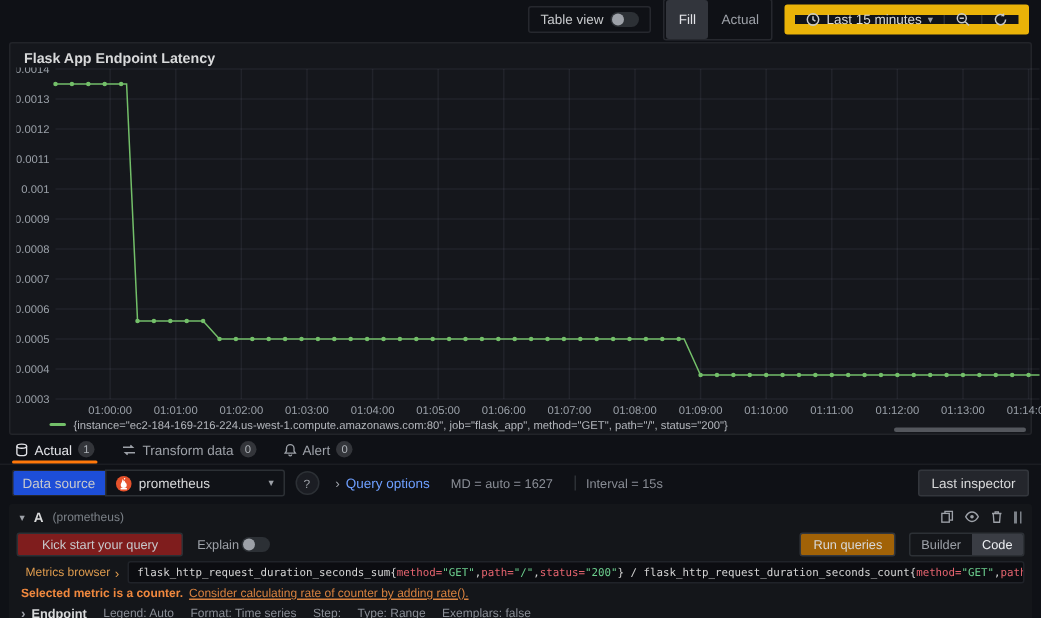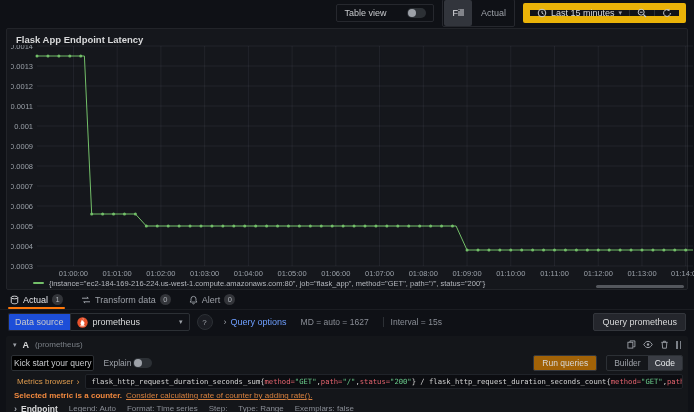--- a/index.html
+++ b/index.html
@@ -1,21 +1,21 @@
 <!DOCTYPE html>
 <html><head>
 <meta charset="utf-8">
 <style>
   * { margin:0; padding:0; box-sizing:border-box; }
   html,body { width:694px; height:412px; overflow:hidden; }
   body { background:#0f1116; font-family:"Liberation Sans", sans-serif; color:#c7c9cc; }
 
   
   .toolbar { height:26px; display:flex; align-items:center; justify-content:flex-end; gap:8px; padding:0 8px; }
-  .tv-group { display:flex; align-items:center; gap:21px; border:1px solid #26282e; border-radius:2px; padding:2px 7px; height:18px;text-align:center; }
+  .tv-group { display:flex; align-items:center; gap:5px; border:1px solid #26282e; border-radius:2px; padding:2px 7px; height:18px;text-align:center; }
   .tv-label { font-size:9px; color:#c7c9cc; }
   .switch { width:19px; height:10px; border-radius:5px; background:#2c3035; position:relative; }
   .switch .knob { position:absolute; left:1px; top:1px; width:8px; height:8px; border-radius:50%; background:#9da1a8; }
   .fa-group { display:flex; align-items:center; border:1px solid #26282e; border-radius:2px; height:28px; overflow:hidden; }
   .fa-btn { font-size:9px; padding:0 8px; height:100%; display:flex; align-items:center; color:#9da1a8; }
   .fa-btn.sel { background:#32353c; color:#e3e4e8; border-radius:2px; margin:1px; }
   .time-group { display:flex; align-items:stretch; border:7px solid #eab308; border-radius:2px; height:20px; background:#111318;text-align:center; }
   .time-seg { display:flex; align-items:center; gap:4px; padding:0 7px; font-size:9px; color:#d8d9da; }
   .time-seg + .time-seg { border-left:1px solid #2c3035; }
   .caret { font-size:7px; color:#9da1a8; }
@@ -55,21 +55,21 @@
 
   
   .query-card { margin:2px 6px 0 6px; background:#14161a; border-radius:2px; padding:2px 5px 0 5px; }
   .qrow-header { height:13px; display:flex; align-items:center; gap:6px; padding:0 2px; }
   .ref-id { font-size:9px; font-weight:700; color:#d8d9da; }
   .ds-hint { font-size:8px; color:#7b8087; }
   .qicons { display:flex; align-items:center; gap:7px; margin-left:auto; }
   .drag-handle { display:flex; gap:2px; }
   .drag-handle i { width:1.5px; height:8px; background:#7b8087; display:block; }
   .kick-row { height:17px; margin-top:3px; display:flex; align-items:center; gap:9px; }
-  .chip { font-size:8.5px; color:#c7c9cc; border:1px solid #2c3035; border-radius:2px; height:16px; display:flex; align-items:center; padding:0 2px; background:#000000; }
+  .chip { font-size:8.5px; color:#c7c9cc; border:1px solid #2c3035; border-radius:2px; height:16px; display:flex; align-items:center; padding:0 16px; background:#7f1d1d; }
   .explain { display:flex; align-items:center; gap:2px; font-size:8.5px; color:#9da1a8; }
   .seg-group { display:flex; border:1px solid #2c3035; border-radius:2px; height:16px; overflow:hidden; }
   .seg { font-size:8.5px; color:#9da1a8; display:flex; align-items:center; padding:0 7px; }
   .seg.sel { background:#3a3d44; color:#eceef1; }
   .btn-run { font-size:8.5px; color:#d8d9da; background:#a16207; border:1px solid #33363c; border-radius:2px; height:16px; display:flex; align-items:center; padding:0 8px; }
   .code-row { margin-top:3px; display:flex; align-items:center; }
   .mb-label { font-size:8px; color:#de9b4e; white-space:nowrap; display:flex; align-items:center; gap:3px; padding:0 6px; height:15px; }
   .code-field { flex:1; height:15px; background:#0c0d11; border:1px solid #202329; border-radius:2px; display:flex; align-items:center; padding:0 5px; overflow:hidden; }
   .code { font-family:"DejaVu Sans Mono", monospace; font-size:7.2px; color:#d4d4d4; white-space:nowrap; }
   .tok-lbl { color:#e5646f; }
@@ -284,21 +284,21 @@
     <span class="caret">▾</span>
   </div>
   <span class="help-btn">?</span>
   <span class="qo-toggle">
     <span class="chev">›</span>
     <span>Query options</span>
   </span>
   <span class="ds-meta">MD = auto = 1627</span>
   <span class="ds-meta">Interval = 15s</span>
   <span class="spacer"></span>
-  <span class="btn-secondary">Query prometheus</span>
+  <span class="btn-secondary">Last inspector</span>
 </div>
 
 <div class="query-card">
 
   <div class="qrow-header">
     <span class="caret">▾</span>
     <span class="ref-id">A</span>
     <span class="ds-hint">(prometheus)</span>
     <span class="qicons">
       <svg class="ic" width="9" height="9" viewBox="0 0 10 10">

